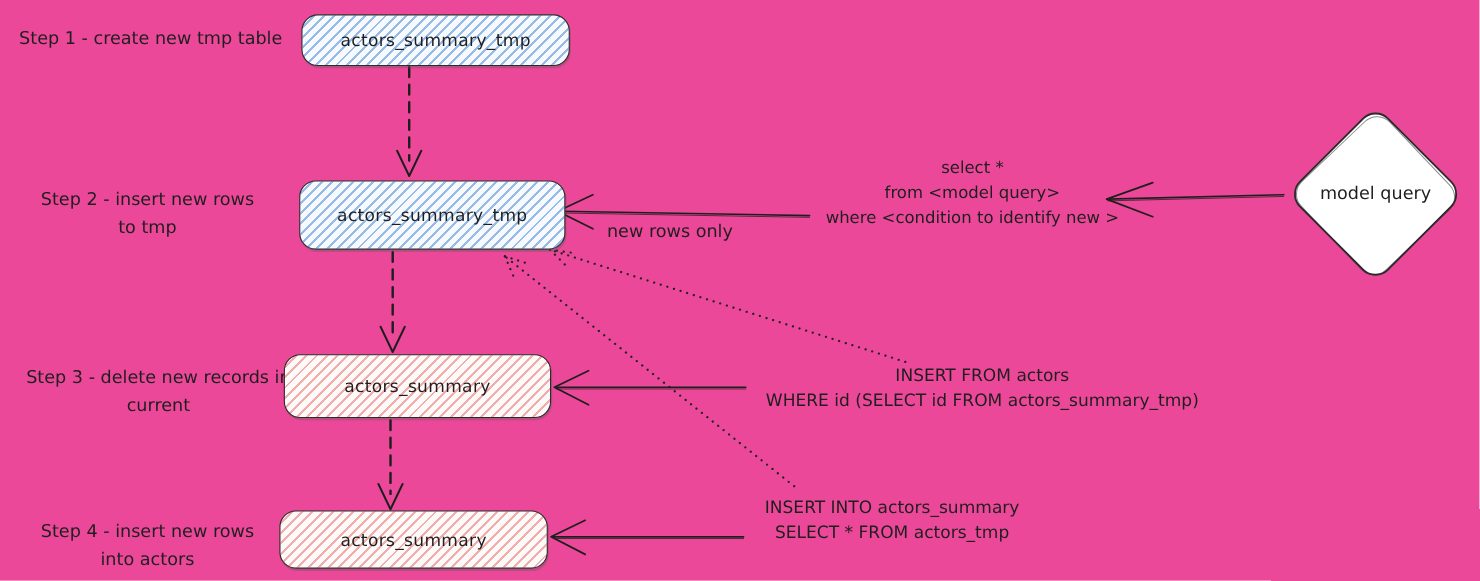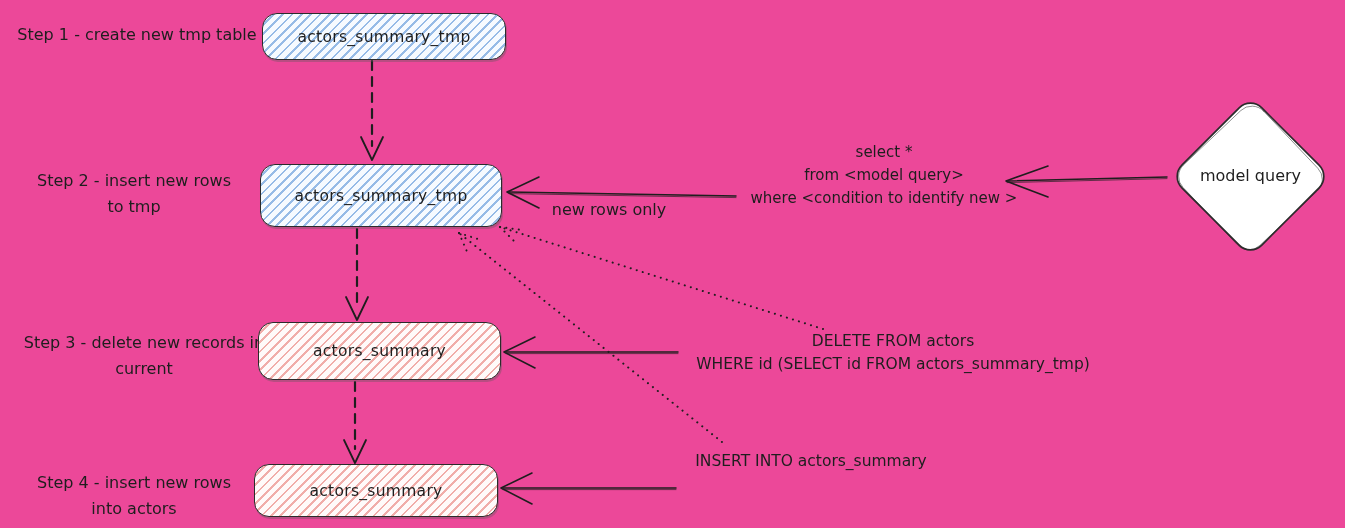--- a/index.html
+++ b/index.html
@@ -23,20 +23,21 @@
     letter-spacing:.3px;
     box-shadow:1px 2px 0 rgba(90,90,90,.35);
     box-sizing:border-box;
   }
   .hatch-blue{
     background:
       repeating-linear-gradient(135deg,
         rgba(140,180,228,.9) 0 1.9px,
         rgba(255,255,255,0) 1.9px 6.6px),
       #f6faff;
+    margin-left: 12px;
   }
   .hatch-red{
     background:
       repeating-linear-gradient(135deg,
         rgba(238,160,156,.85) 0 1.9px,
         rgba(255,255,255,0) 1.9px 6.6px),
       #fffafa;
   }
 
   .steplabel{
@@ -163,23 +164,24 @@
 
   <div class="anno sql-small" style="left:728px;top:141px;width:312px;text-align:center;">
     <div>select *</div>
     <div>from &lt;model query&gt;</div>
     <div>where &lt;condition to identify new &gt;</div>
   </div>
 
   <div class="anno newrows" style="left:540px;top:200px;width:138px;">new rows only</div>
 
   <div class="anno sql-caps" style="left:678px;top:330px;width:430px;">
-    <div>DELETE FROM actors</div>
+    <div>INSERT FROM actors</div>
     <div>WHERE id (SELECT id FROM actors_summary_tmp)</div>
   </div>
 
   <div class="anno sql-caps" style="left:658px;top:450px;width:306px;">
     <div>INSERT INTO actors_summary</div>
+    <div>SELECT * FROM actors_tmp</div>
   </div>
 
   <div class="diamond-label" style="left:1172px;top:166px;width:157px;">model query</div>
 
 </div>
 
 </body></html>

